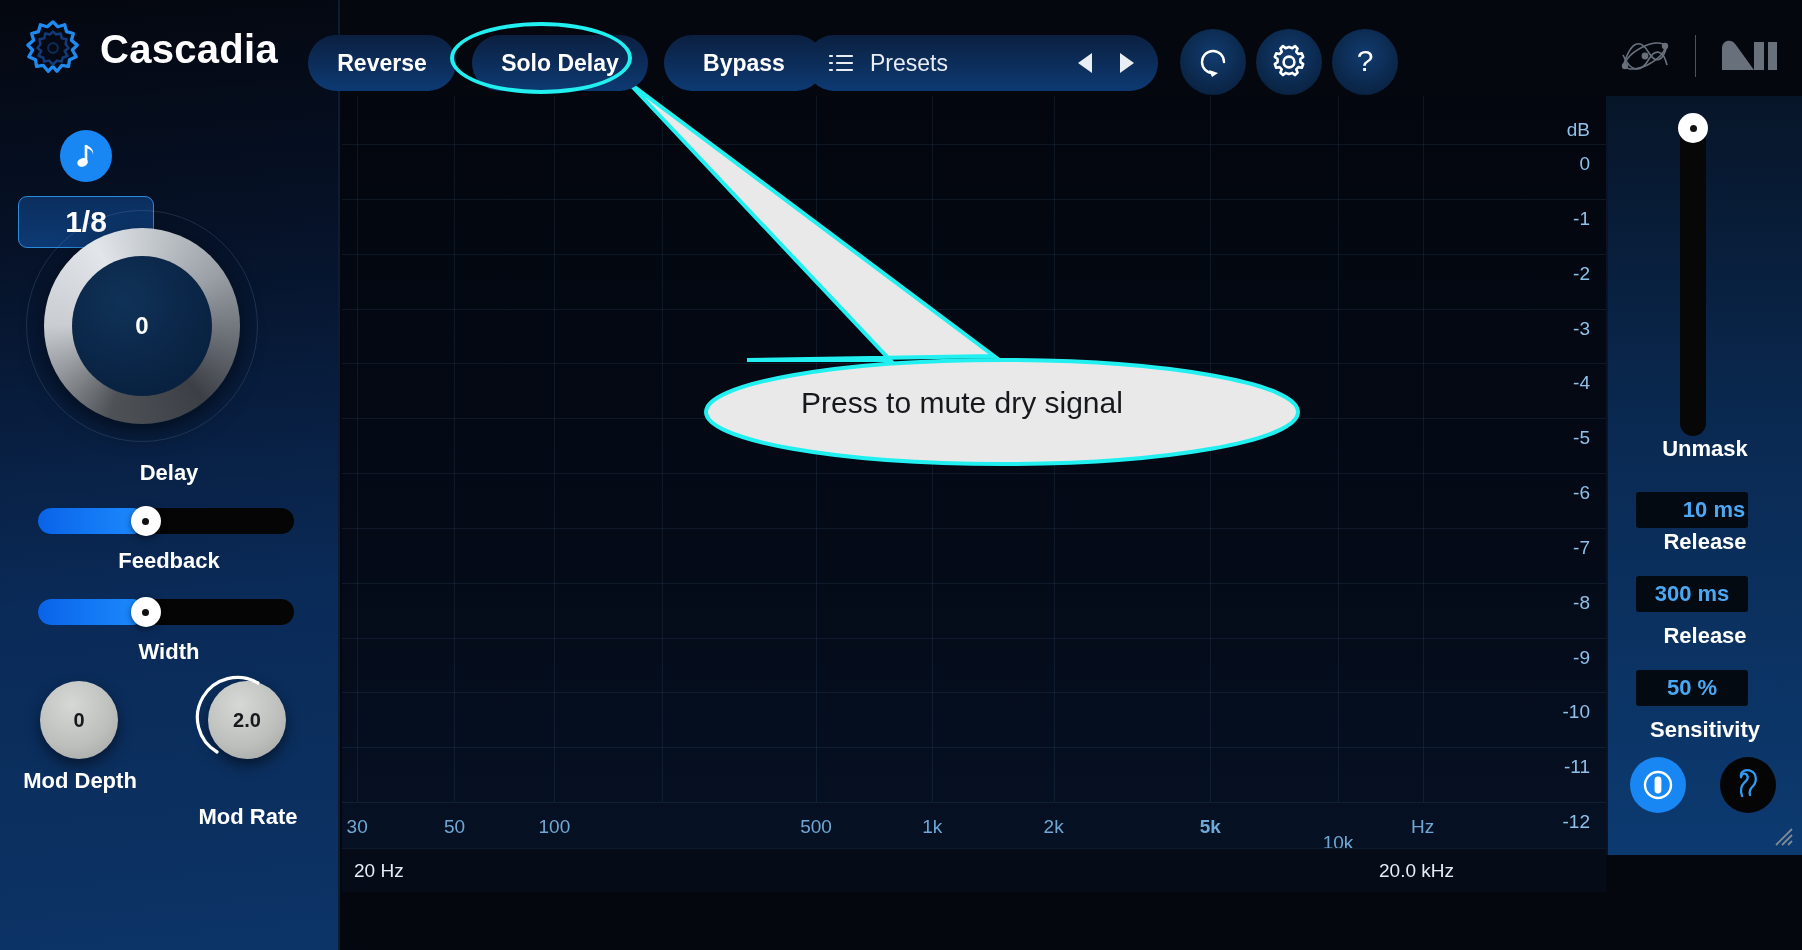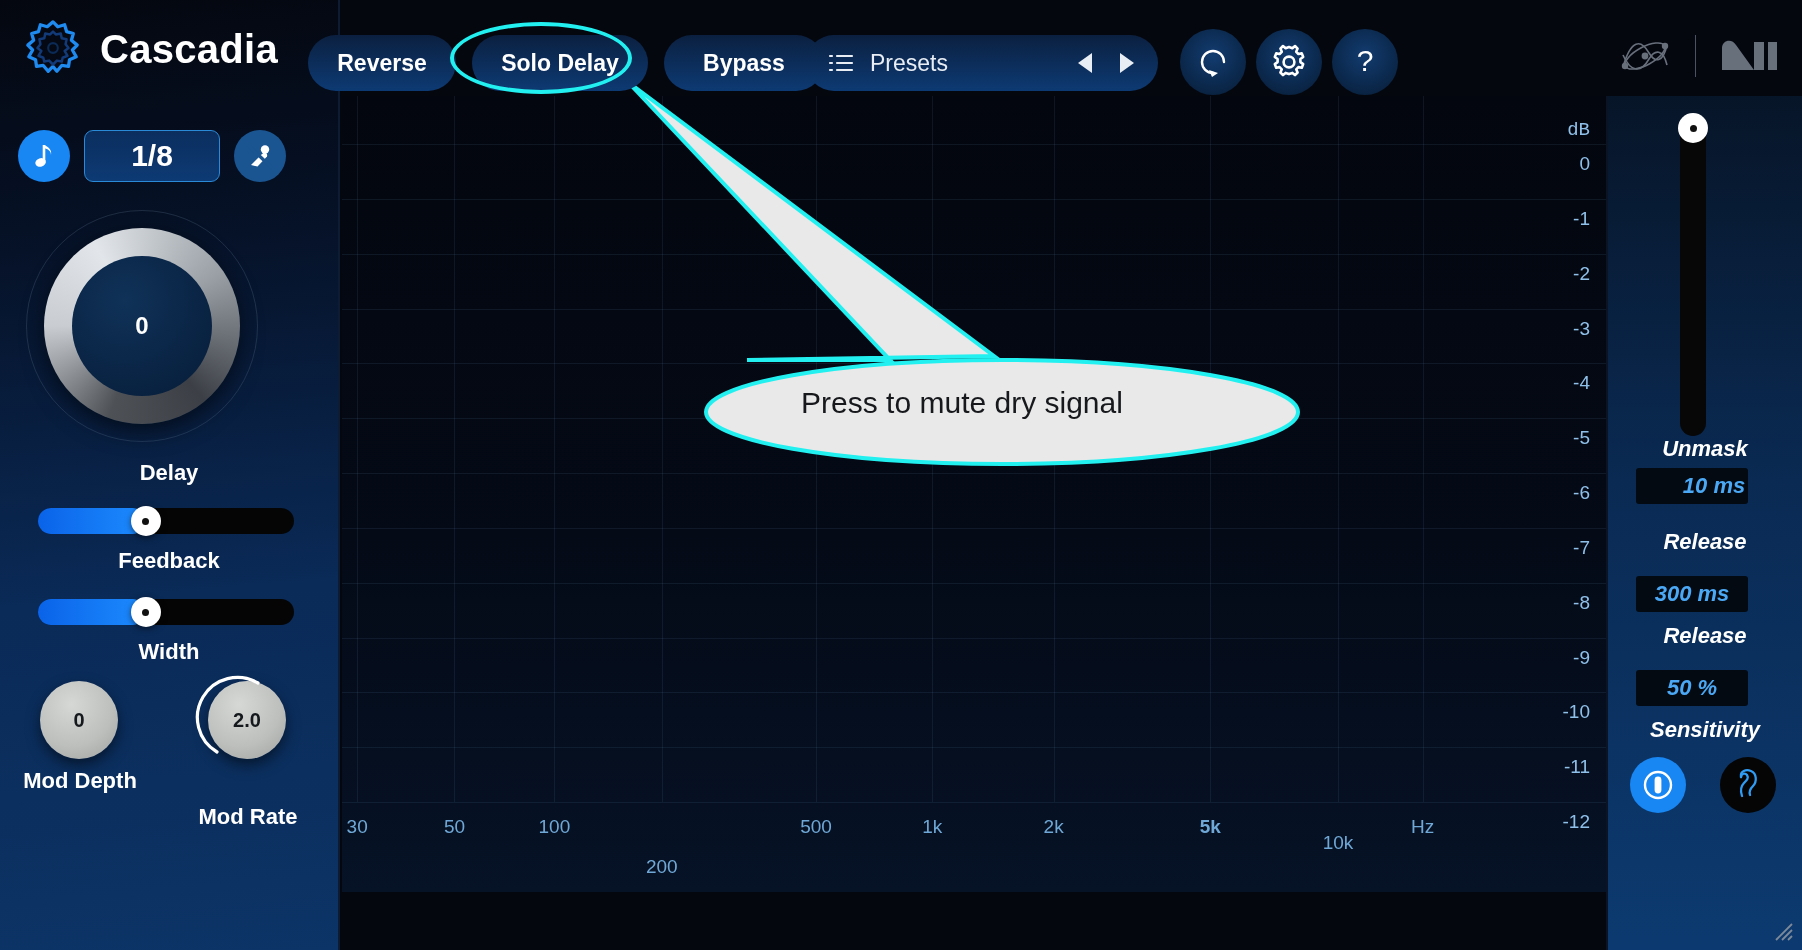--- a/index.html
+++ b/index.html
@@ -28,21 +28,21 @@
     display: flex; align-items: center; gap: 16px;
   }
   #brand .logo-mark { width: 62px; height: 62px; display:block; }
   #brand .brand-name {
     color: #ffffff; font-size: 40px; font-weight: bold; letter-spacing: 0.3px;
   }
 
   
   #sync-row {
     position: absolute; left: 18px; top: 130px;
-    display: flex; align-items: center; gap: 14px;
+    display: flex; align-items: center; gap: 14px; flex-direction: column;
   }
   .round-btn {
     width: 52px; height: 52px; border-radius: 50%;
     display: flex; align-items: center; justify-content: center;
     border: none; cursor: pointer;
   }
   .round-btn.accent { background: #1886f3; }
   .round-btn.dim { background: #1a5591; }
   #division-field {
     width: 136px; height: 52px; border-radius: 9px;
@@ -178,25 +178,24 @@
   }
   #ni-logos {
     position: absolute; right: 22px; top: 26px;
     display: flex; align-items: center; gap: 22px;
   }
   #ni-logos .divider { width: 1px; height: 42px; background: #4a5362; }
 
   
   #rightpanel {
     position: absolute; right: 0; top: 96px;
-    width: 196px; height: 854px;
+    width: 196px; height: 759px;
     background: linear-gradient(180deg, #071528 0%, #0a2a53 45%, #0c3askip 100%);
     background: linear-gradient(180deg, #071528 0%, #0a2a53 45%, #0c3a70 100%);
     border-left: 2px solid #0a1424;
-    font-style: italic;
   }
   #unmask-slider {
     position: absolute; left: 72px; top: 22px; width: 26px; height: 318px;
     background: #070707; border-radius: 13px; cursor: pointer;
   }
   #unmask-thumb {
     position: absolute; left: 70px; top: 17px; width: 30px; height: 30px;
     border-radius: 50%; background: #fff;
     display: flex; align-items: center; justify-content: center;
   }
@@ -310,21 +309,21 @@
         <div class="gl-h" style="top: 322.167px;"></div>
         <div class="gl-h" style="top: 377px;"></div>
         <div class="gl-h" style="top: 431.833px;"></div>
         <div class="gl-h" style="top: 486.667px;"></div>
         <div class="gl-h" style="top: 541.5px;"></div>
         <div class="gl-h" style="top: 596.333px;"></div>
         <div class="gl-h" style="top: 651.167px;"></div>
         <div class="gl-h" style="top: 706px;"></div>
       </div>
     <div id="db-axis">
-        <div class="db-tick" style="top: 34px; font-family: Liberation Mono, monospace;">dB</div>
+        <div class="db-tick" style="top: 34px;">dB</div>
         <div class="db-tick" style="top: 68px;">0</div>
         <div class="db-tick" style="top: 122.833px;">-1</div>
         <div class="db-tick" style="top: 177.667px;">-2</div>
         <div class="db-tick" style="top: 232.5px;">-3</div>
         <div class="db-tick" style="top: 287.333px;">-4</div>
         <div class="db-tick" style="top: 342.167px;">-5</div>
         <div class="db-tick" style="top: 397px;">-6</div>
         <div class="db-tick" style="top: 451.833px;">-7</div>
         <div class="db-tick" style="top: 506.667px;">-8</div>
         <div class="db-tick" style="top: 561.5px;">-9</div>
@@ -337,20 +336,24 @@
         <div class="fq-tick" style="left: 112.496px;">50</div>
         <div class="fq-tick" style="left: 212.352px;">100</div>
         <div class="fq-tick" style="left: 319.792px; margin-top: 40px;">200</div>
         <div class="fq-tick" style="left: 474px;">500</div>
         <div class="fq-tick" style="left: 590.288px;">1k</div>
         <div class="fq-tick" style="left: 711.632px;">2k</div>
         <div class="fq-tick" style="left: 868.368px; font-weight: bold;">5k</div>
         <div class="fq-tick" style="left: 996.032px; margin-top: 16px;">10k</div>
         <div class="fq-tick" style="left: 1080.72px;">Hz</div>
       </div>
+    <div id="range-bar">
+      <span class="rl" style="left:12px;">20 Hz</span>
+      <span class="rl" style="right:152px;">20.0 kHz</span>
+    </div>
   </div>
 
   <svg id="callout" viewBox="0 0 1264 480">
     <path d="M 286 22 L 548 300 L 405 300 L 652 296 Z" fill="#e9e9e9" stroke="#22f0f0" stroke-width="4"></path>
     <ellipse cx="660" cy="352" rx="296" ry="52" fill="#e9e9e9" stroke="#22f0f0" stroke-width="4"></ellipse>
   </svg>
   <div id="callout-text">Press to mute dry signal</div>
 
   <div id="topbar">
     <button class="pill" style="left:-34px; width:148px;">Reverse</button>
@@ -416,21 +419,21 @@
 
   <div id="solo-highlight"></div>
 
   <div id="rightpanel">
     <div id="unmask-slider"></div>
     <div id="unmask-thumb">
         <i></i>
       </div>
     <div class="rp-label" style="top:340px;">Unmask</div>
 
-    <div class="rp-value" style="top:372px;padding-left:44px;">10 ms</div>
+    <div class="rp-value" style="top:396px;padding-left:44px;">10 ms</div>
     <div class="rp-label" style="top:433px;">Release</div>
 
     <div class="rp-value" style="top:480px;">300 ms</div>
     <div class="rp-label" style="top:527px;">Release</div>
 
     <div class="rp-value" style="top:574px;">50 %</div>
     <div class="rp-label" style="top:621px;">Sensitivity</div>
 
     <div class="rp-btn" style="left:22px; top:661px; background:#1886f3;">
       <svg width="34" height="34" viewBox="0 0 34 34">

